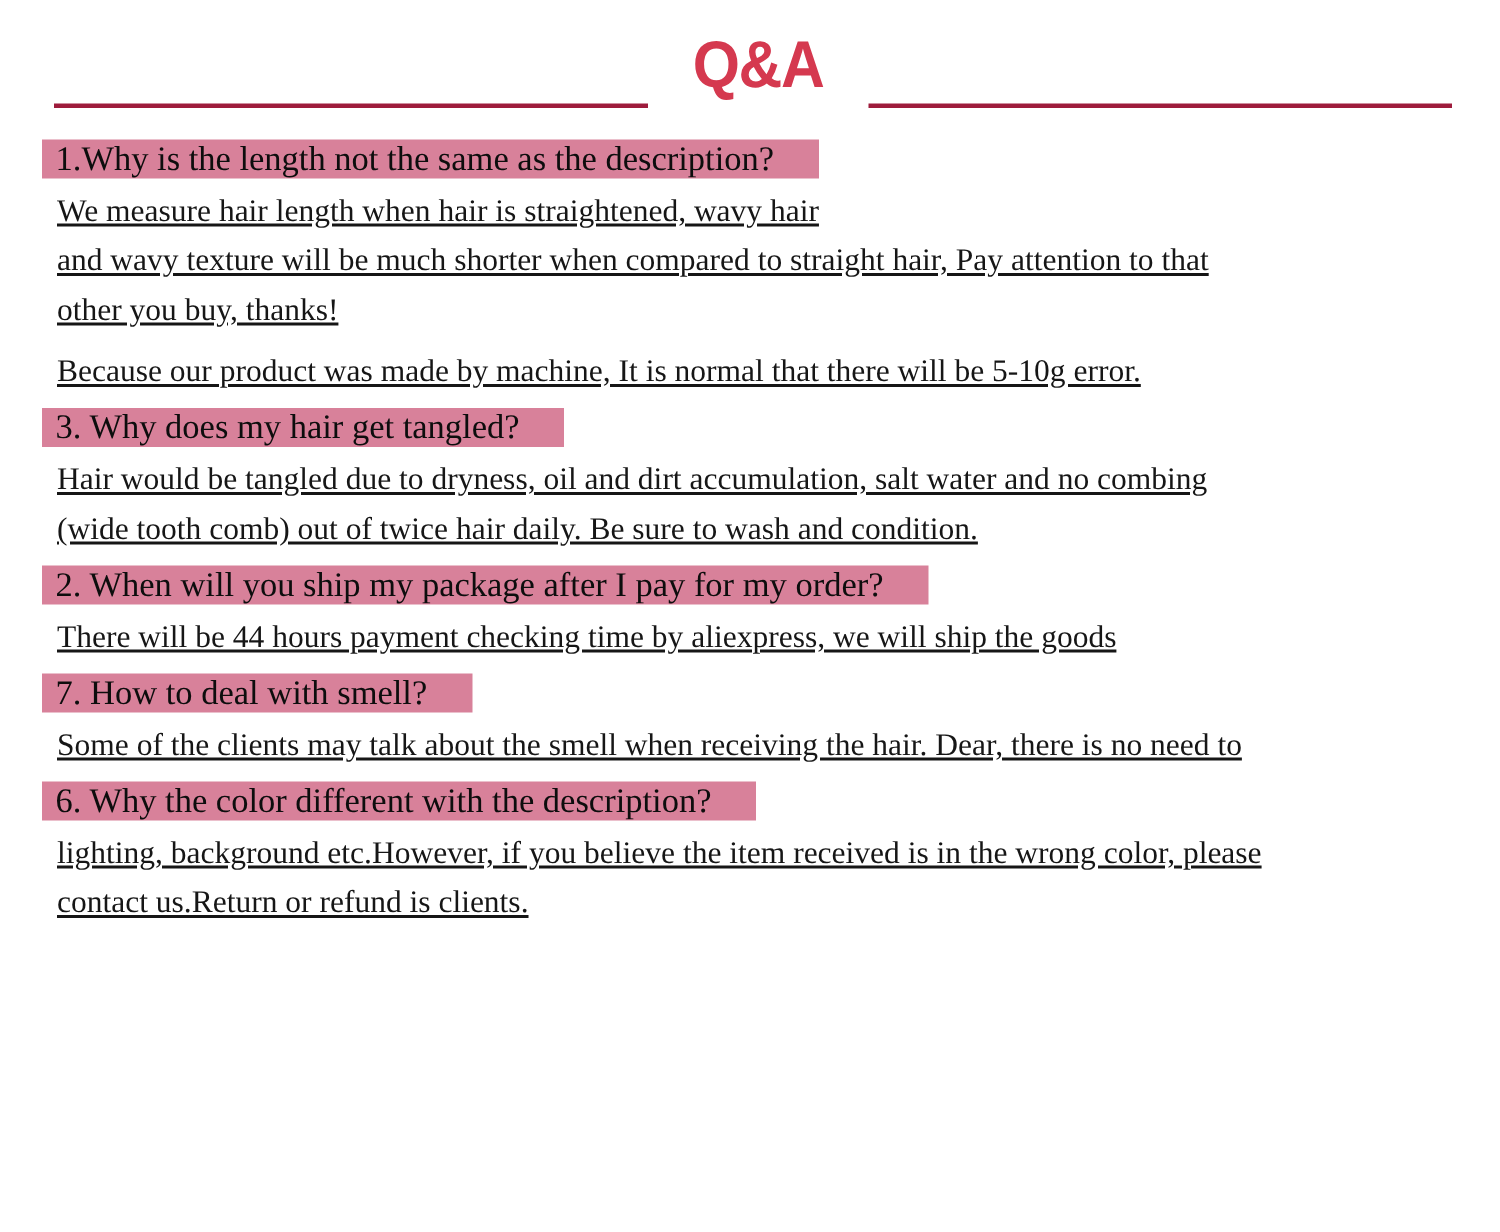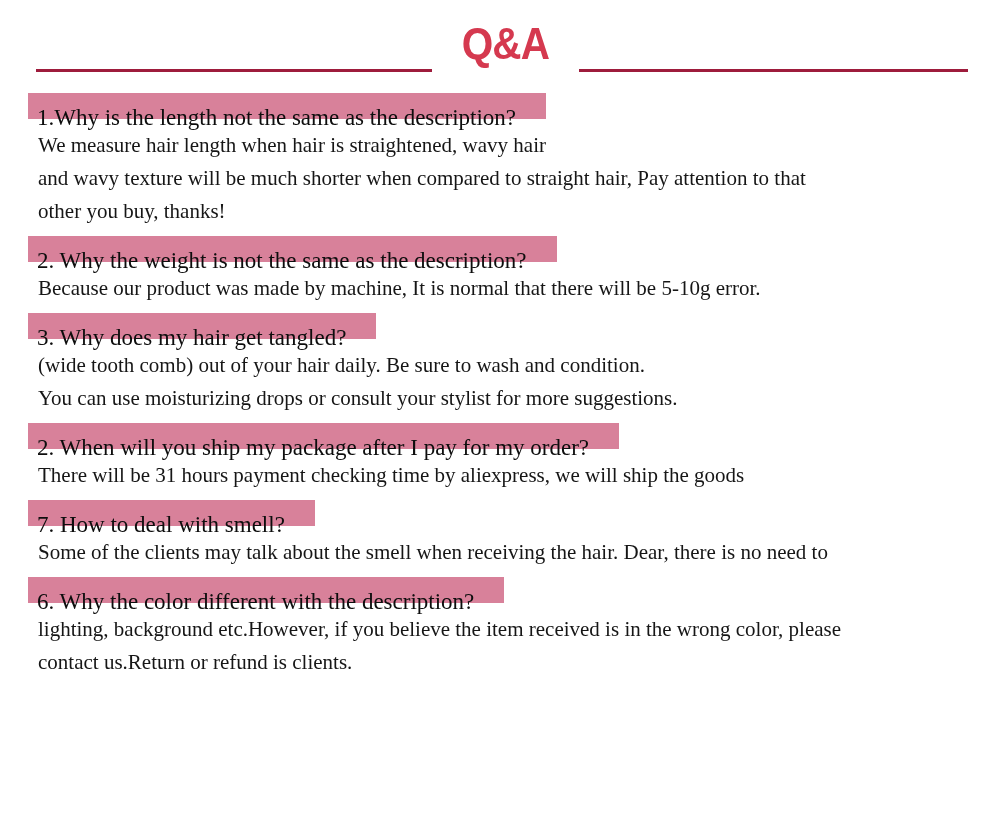--- a/index.html
+++ b/index.html
@@ -56,28 +56,29 @@
   .qa-section {
     margin-bottom: 8px;
   }
   .question {
     display: inline-block;
     background: var(--highlight-pink);
     font-size: 23px;
     font-weight: 400;
     line-height: 26px;
     height: 26px;
-    padding: 12px 30px 0 9px;
+    padding: 0 30px 0 9px;
     margin-bottom: 5px;
     white-space: nowrap;
     color: #0d0d0d;
     text-align: center;
   }
   .answers {
     padding-left: 10px;
+    text-decoration: underline;
   }
   .answer-line {
     font-size: 21px;
     line-height: 33px;
     white-space: nowrap;
     color: var(--text-black);
   }
 </style>
 </head>
 <body>
@@ -92,38 +93,37 @@
   <section class="qa-section">
     <h2 class="question">1.Why is the length not the same as the description?</h2>
     <div class="answers">
           <p class="answer-line">We measure hair length when hair is straightened, wavy hair</p>
           <p class="answer-line">and wavy texture will be much shorter when compared to straight hair, Pay attention to that</p>
           <p class="answer-line">other you buy, thanks!</p>
         </div>
   </section>
 
   <section class="qa-section">
-    <h2 class="question">2. Why the weight is not the same as the description?</h2>
     <div class="answers">
           <p class="answer-line">Because our product was made by machine, It is normal that there will be 5-10g error.</p>
         </div>
   </section>
 
   <section class="qa-section">
     <h2 class="question">3. Why does my hair get tangled?</h2>
     <div class="answers">
-          <p class="answer-line">(wide tooth comb) out of your hair daily. Be sure to wash and condition.</p>
-          <p class="answer-line">You can use moisturizing drops or consult your stylist for more suggestions.</p>
+          <p class="answer-line">Hair would be tangled due to dryness, oil and dirt accumulation, salt water and no combing</p>
+          <p class="answer-line">(wide tooth comb) out of twice hair daily. Be sure to wash and condition.</p>
         </div>
   </section>
 
   <section class="qa-section">
     <h2 class="question">2. When will you ship my package after I pay for my order?</h2>
     <div class="answers">
-          <p class="answer-line">There will be 31 hours payment checking time by aliexpress, we will ship the goods</p>
+          <p class="answer-line">There will be 44 hours payment checking time by aliexpress, we will ship the goods</p>
         </div>
   </section>
 
   <section class="qa-section">
     <h2 class="question">7. How to deal with smell?</h2>
     <div class="answers">
           <p class="answer-line">Some of the clients may talk about the smell when receiving the hair. Dear, there is no need to</p>
         </div>
   </section>
 

